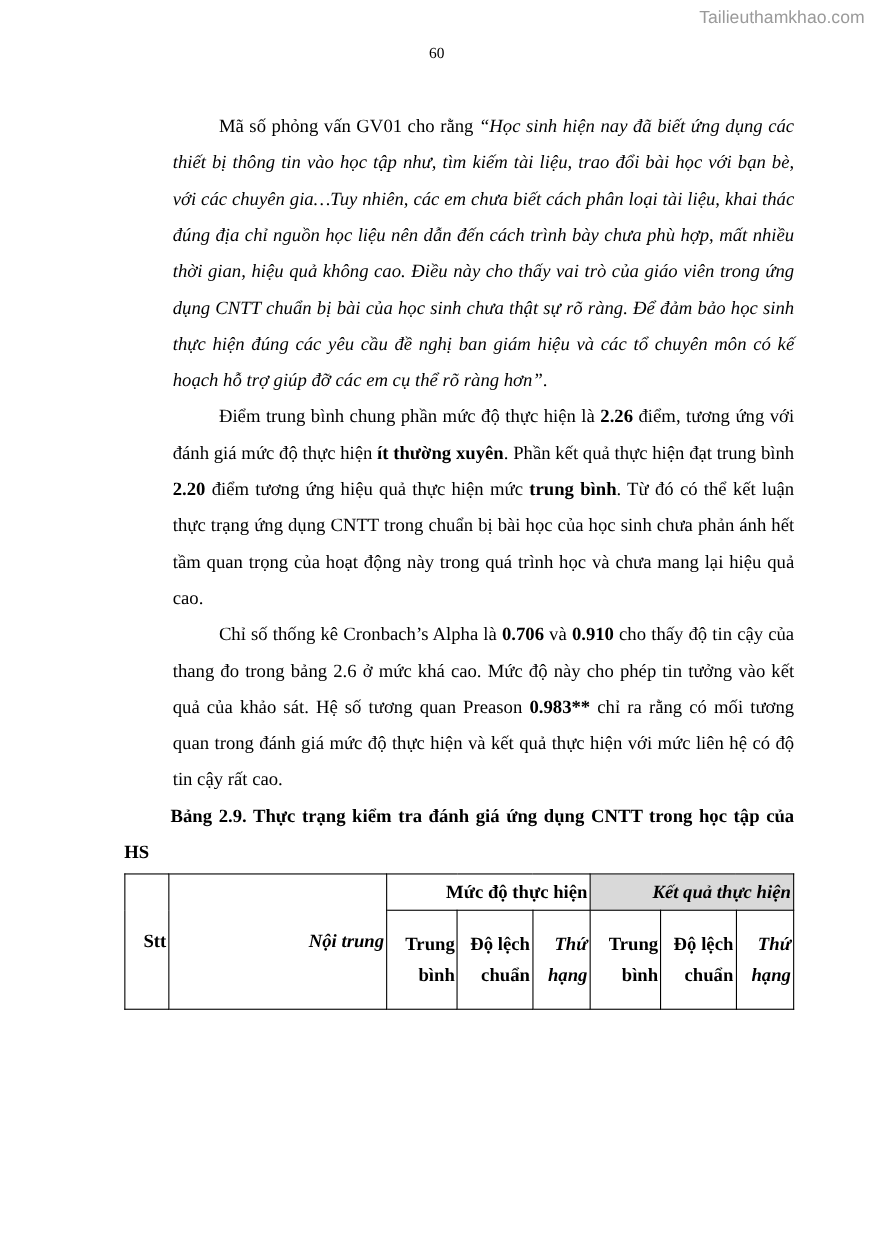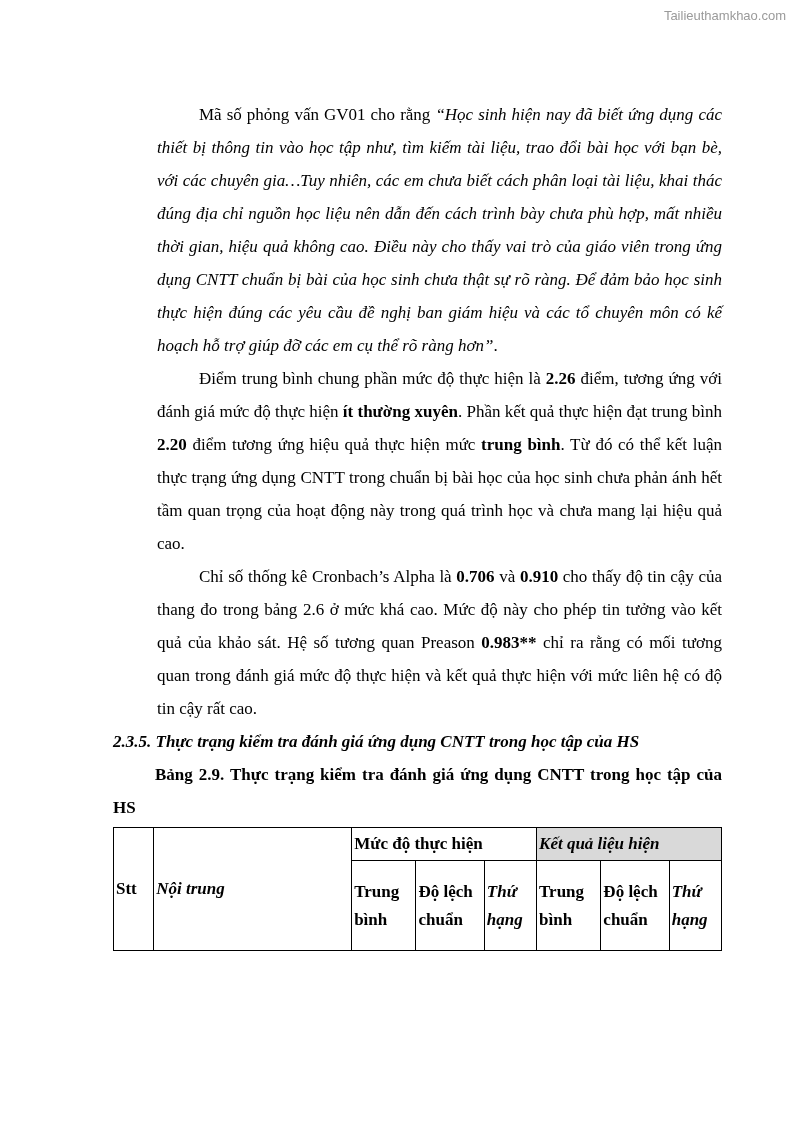--- a/index.html
+++ b/index.html
@@ -10,21 +10,21 @@
     position: relative;
     margin: 0 auto;
     background: #ffffff;
     font-family: "Liberation Serif", serif;
     color: #000;
     overflow: hidden;
   }
   .watermark {
     position: absolute; top: 8px; right: 8px;
     font-family: "Liberation Sans", sans-serif;
-    font-size: 13px;
+    font-size: 16px;
     color: #9a9a9a;
   }
   .page-number {
     position: absolute; top: 42px; left: 0; width: 100%;
     text-align: center;
     font-size: 14px;
   }
   .content {
     position: absolute; top: 98px; left: 113px;
     width: 609px;
@@ -46,67 +46,67 @@
   table.data {
     border-collapse: collapse;
     width: 100%;
     table-layout: fixed;
     margin-top: 3px;
   }
   table.data th {
     border: 1px solid #000;
     font-size: 17px;
     font-weight: bold;
-    text-align: left;
+    text-align: right;
     vertical-align: middle;
     line-height: 28px;
     padding: 2px;
     overflow: hidden;
   }
   th.group { height: 33px; line-height: 28px; }
   th.shaded { background: var(--shade, #d9d9d9); }
   tr.sub th { height: 90px; }
 </style>
 </head>
 <body>
 
 <div class="page">
 
   <div class="watermark">Tailieuthamkhao.com</div>
 
+  <div class="page-number">60</div>
 
   <div class="content">
 
     <p class="para"><span>Mã số phỏng vấn GV01 cho rằng </span><span class="i">“Học sinh hiện nay đã biết ứng dụng các thiết bị thông tin vào học tập như, tìm kiếm tài liệu, trao đổi bài học với bạn bè, với các chuyên gia…Tuy nhiên, các em chưa biết cách phân loại tài liệu, khai thác đúng địa chỉ nguồn học liệu nên dẫn đến cách trình bày chưa phù hợp, mất nhiều thời gian, hiệu quả không cao. Điều này cho thấy vai trò của giáo viên trong ứng dụng CNTT chuẩn bị bài của học sinh chưa thật sự rõ ràng. Để đảm bảo học sinh thực hiện đúng các yêu cầu đề nghị ban giám hiệu và các tổ chuyên môn có kế hoạch hỗ trợ giúp đỡ các em cụ thể rõ ràng hơn”</span><span>.</span></p>
 
     <p class="para"><span>Điểm trung bình chung phần mức độ thực hiện là </span><span class="b">2.26</span><span> điểm, tương ứng với đánh giá mức độ thực hiện </span><span class="b">ít thường xuyên</span><span>. Phần kết quả thực hiện đạt trung bình </span><span class="b">2.20</span><span> điểm tương ứng hiệu quả thực hiện mức </span><span class="b">trung bình</span><span>. Từ đó có thể kết luận thực trạng ứng dụng CNTT trong chuẩn bị bài học của học sinh chưa phản ánh hết tầm quan trọng của hoạt động này trong quá trình học và chưa mang lại hiệu quả cao.</span></p>
 
     <p class="para"><span>Chỉ số thống kê Cronbach’s Alpha là </span><span class="b">0.706</span><span> và  </span><span class="b">0.910</span><span> cho thấy độ tin cậy của thang đo trong bảng 2.6 ở mức khá cao. Mức độ này cho phép tin tưởng vào kết quả của khảo sát. Hệ số tương quan Preason </span><span class="b">0.983**</span><span> chỉ ra rằng có mối tương quan trong đánh giá mức độ thực hiện và kết quả thực hiện với mức liên hệ có độ tin cậy rất cao.</span></p>
 
-    <p class="section-heading">2.3.5. Thực trạng kiểm tra đánh giá ứng dụng CNTT trong học tập của HS</p>
 
     <p class="table-caption">Bảng 2.9. Thực trạng kiểm tra đánh giá ứng dụng CNTT trong học tập của HS</p>
 
     <table class="data">
       <colgroup>
         <col style="width:40px">
         <col style="width:197px">
         <col style="width:64px">
         <col style="width:68px">
         <col style="width:52px">
         <col style="width:64px">
         <col style="width:68px">
         <col style="width:52px">
       </colgroup>
       <tbody>
         <tr>
           <th rowspan="2">Stt</th>
           <th rowspan="2" class="i">Nội trung</th>
           <th colspan="3" class="group">Mức độ thực hiện</th>
-          <th colspan="3" class="group shaded i">Kết quả liệu hiện</th>
+          <th colspan="3" class="group shaded i">Kết quả thực hiện</th>
         </tr>
         <tr class="sub">
           <th>Trung bình</th>
           <th>Độ lệch chuẩn</th>
           <th class="i">Thứ hạng</th>
           <th>Trung bình</th>
           <th>Độ lệch chuẩn</th>
           <th class="i">Thứ hạng</th>
         </tr>
       </tbody>

